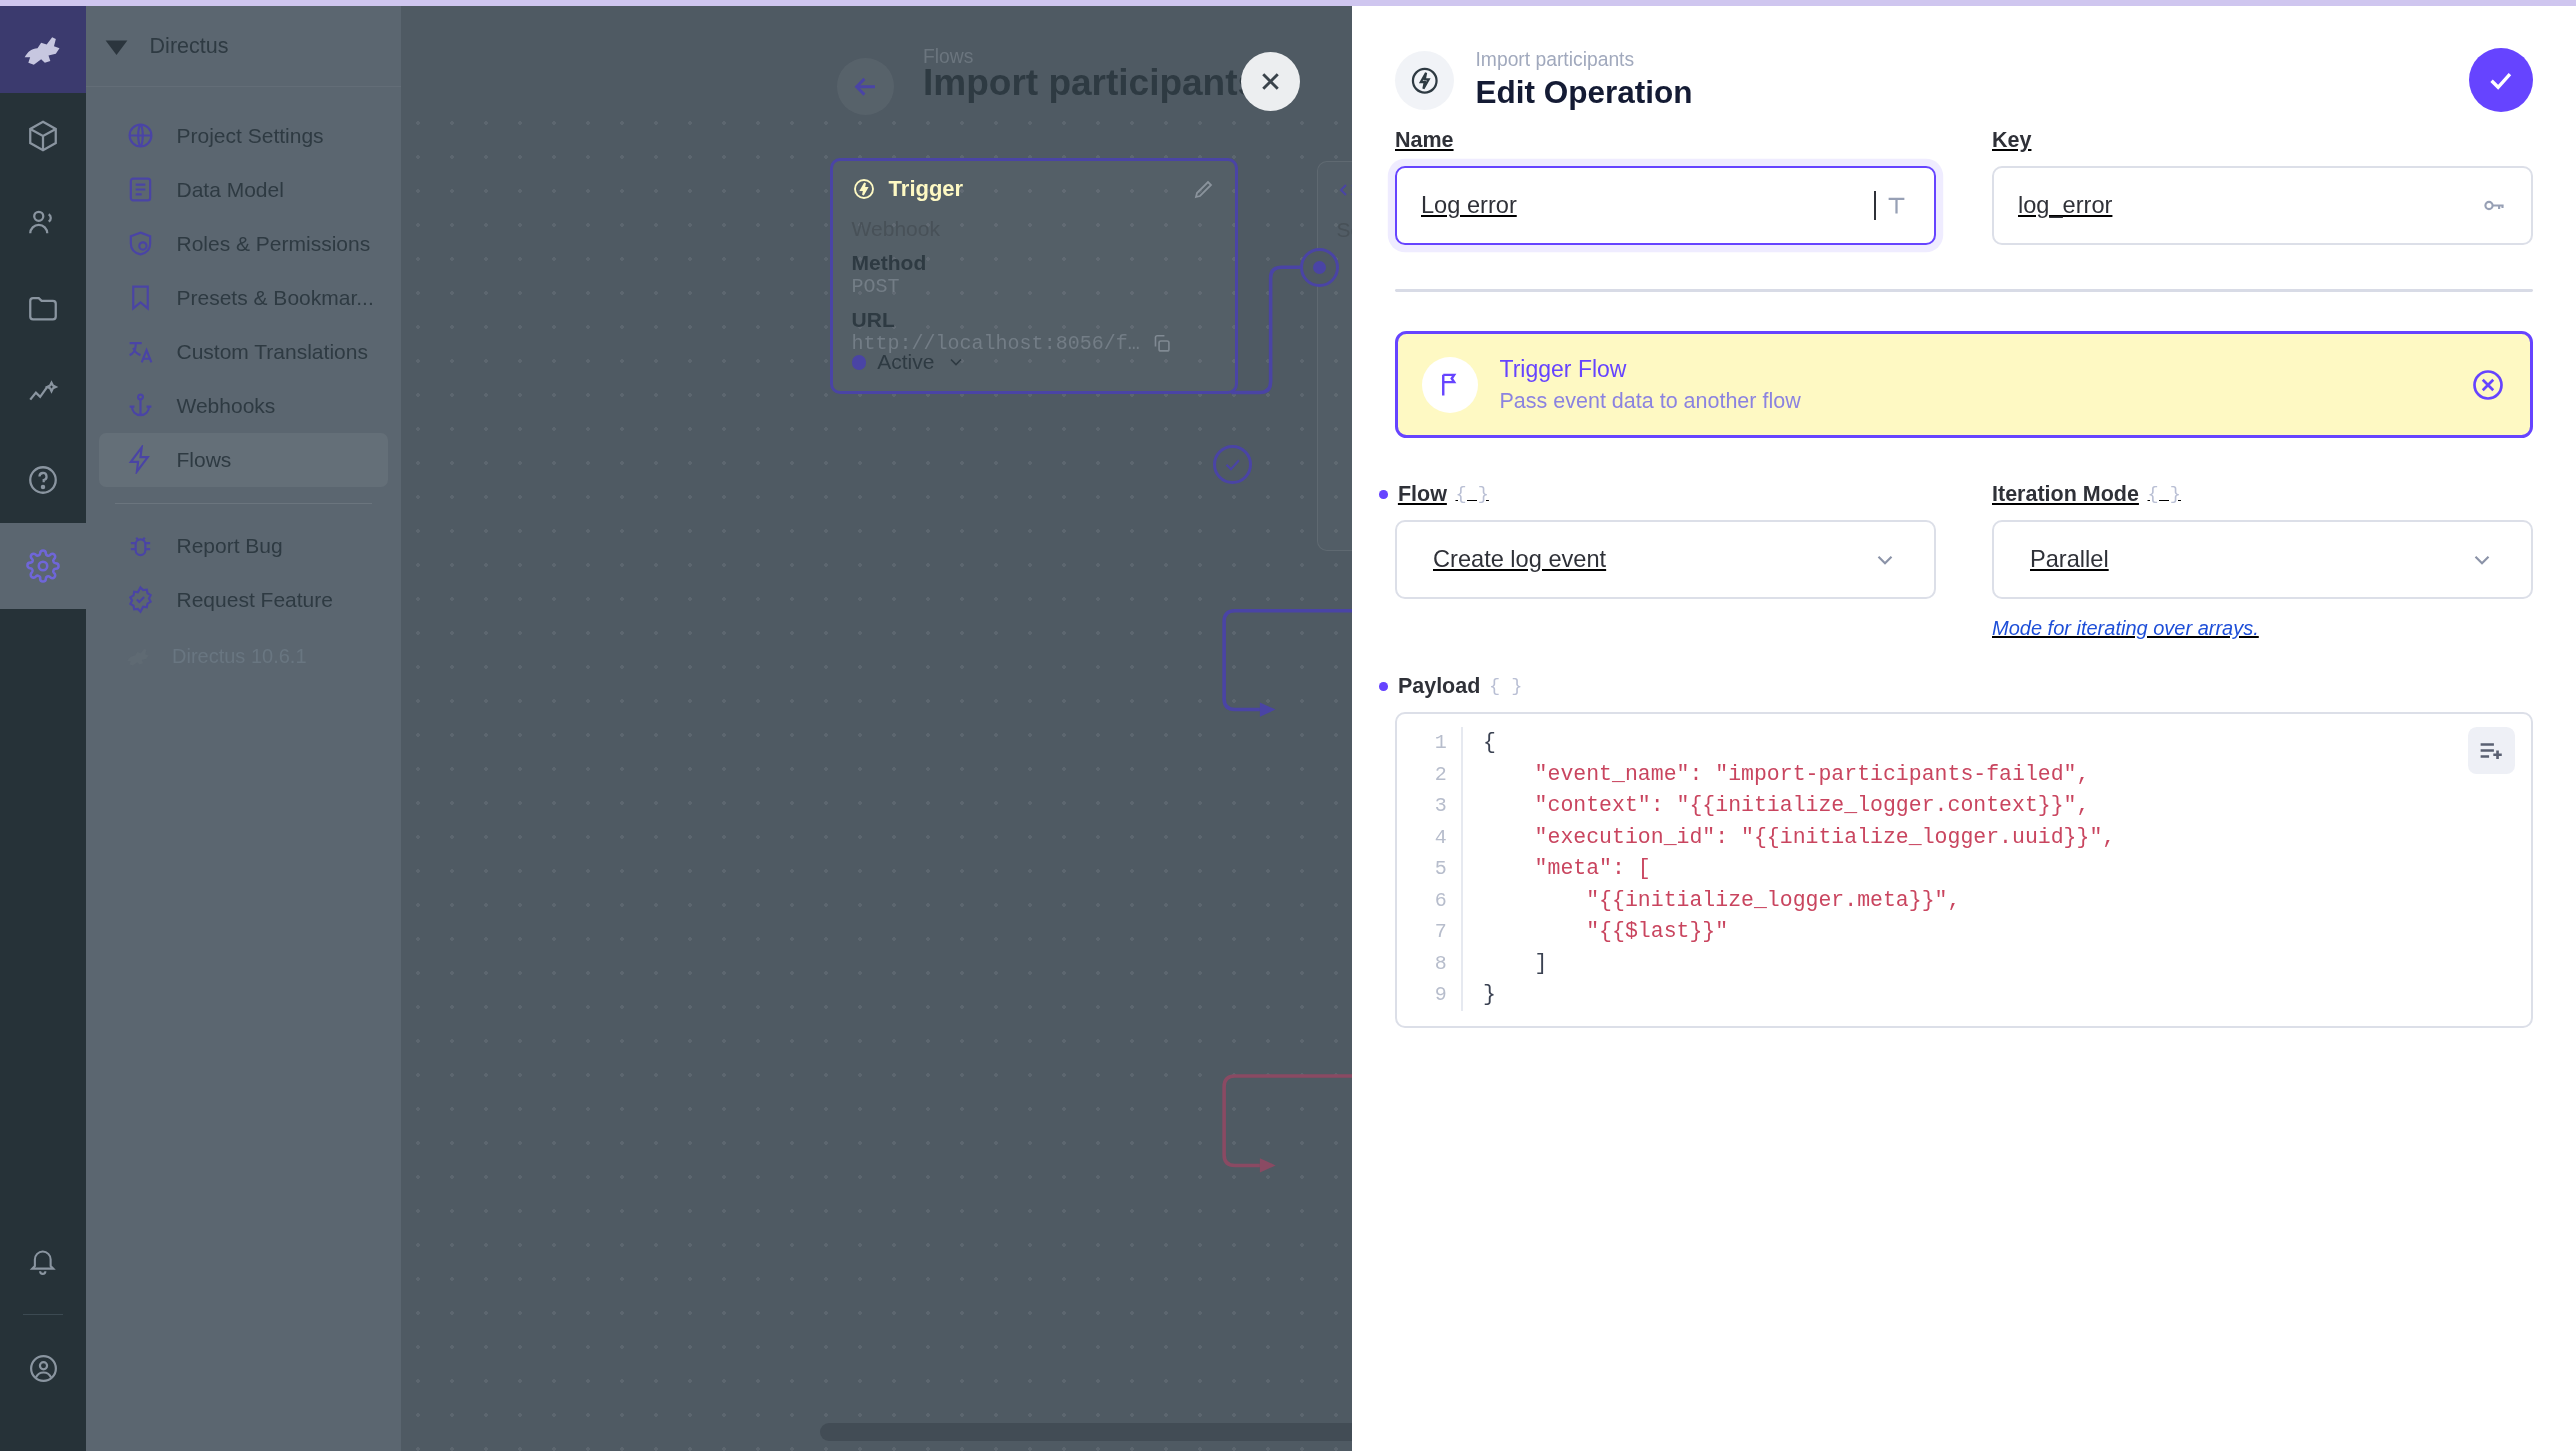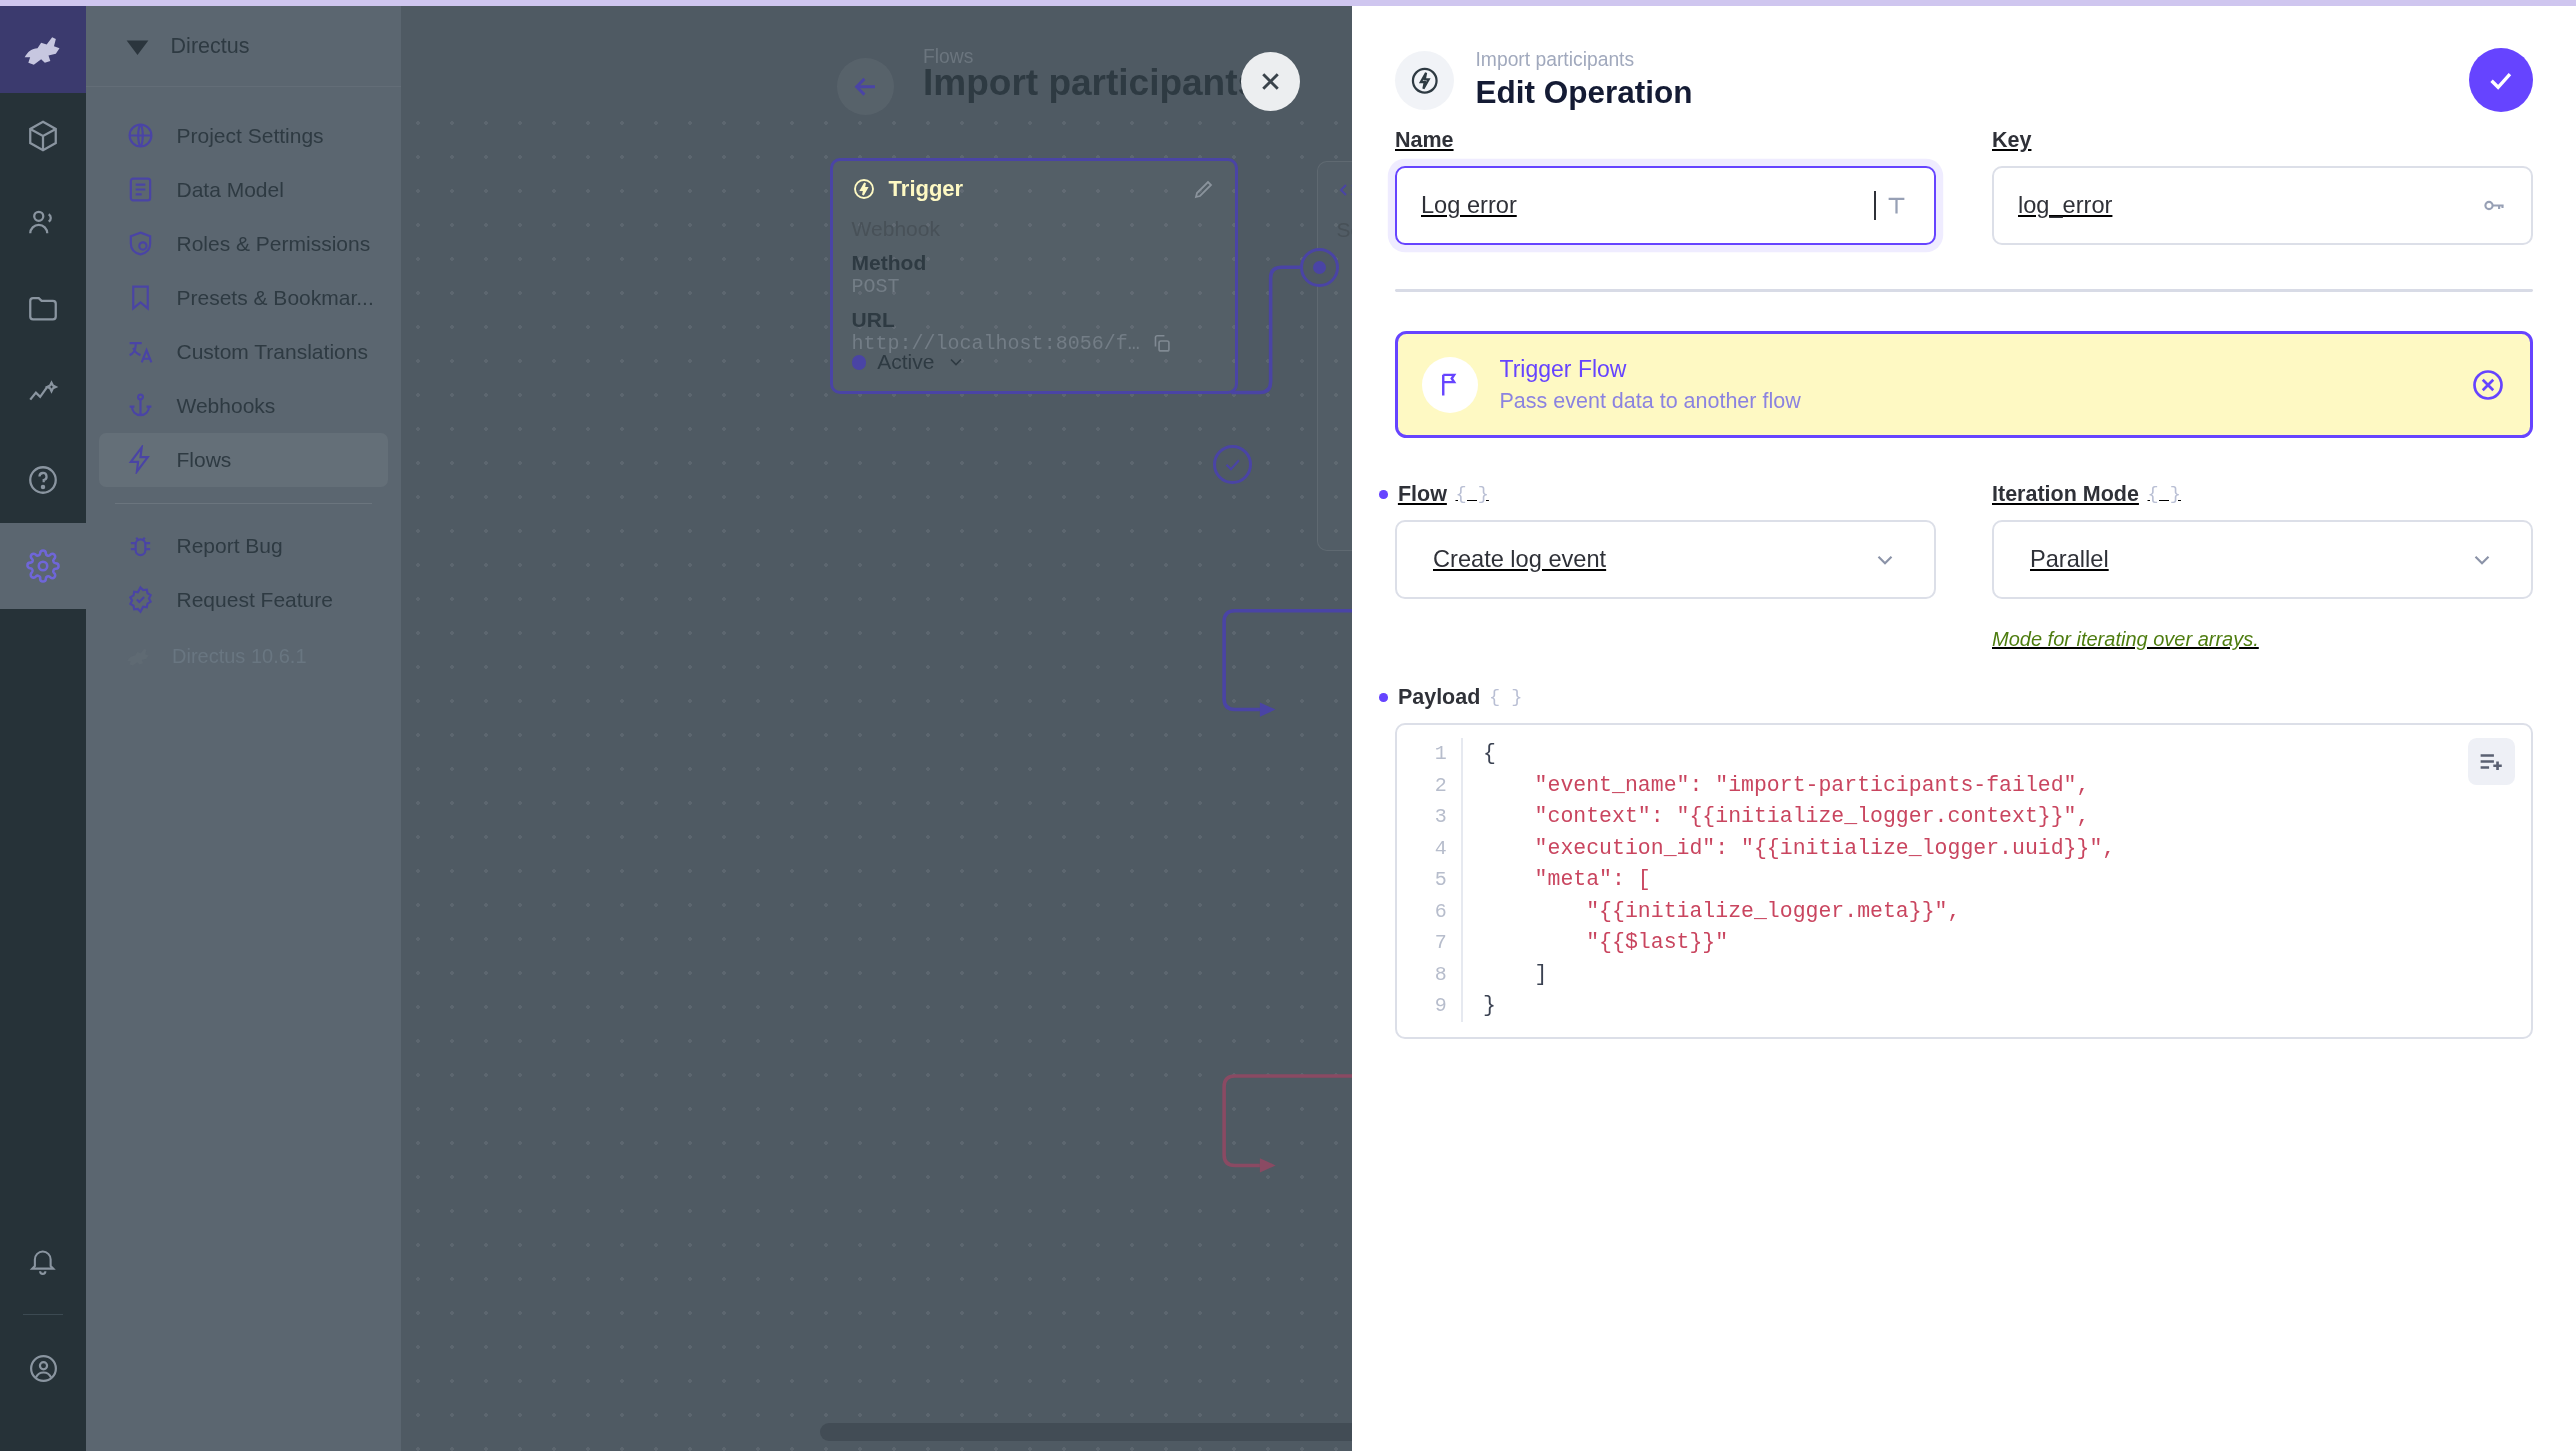--- a/index.html
+++ b/index.html
@@ -36,21 +36,21 @@
   .mb-spacer { flex: 1 1 auto; }
   .mb-bottom { width: 86px; display: flex; flex-direction: column; align-items: center; padding-bottom: 40px; }
   .mb-divider { width: 40px; height: 1.4px; background: #3c4a52; margin: 10px 0; }
 
   
   .navbar {
     position: absolute; left: 86px; top: 6.4px; width: 315px; height: 1445px;
     background: #5b6670;
   }
   .nav-project {
-    height: 81px; display: flex; align-items: center; padding-left: 37px; gap: 18.6px;
+    height: 81px; display: flex; align-items: center; padding-left: 16px; gap: 18.6px;
     border-bottom: 0.7px solid rgba(255,255,255,0.05);
   }
   .nav-project .proj-name { font-size: 21.5px; color: #2e3a42; }
   .nav-list { padding-top: 21.5px; }
   .nav-item {
     height: 54px; display: flex; align-items: center; gap: 20px;
     padding-left: 26px; margin: 0 13px; border-radius: 7.2px;
     color: #2e3a42; font-size: 21px; white-space: nowrap;
   }
   .nav-item.active { background: rgba(255,255,255,0.06); }
@@ -181,21 +181,21 @@
   .opcard .t2 { font-size: 21.5px; color: #8b83e0; }
   .opcard .sp { flex: 1 1 auto; }
   .opcard .rm { color: #6644ff; display: flex; align-items: center; }
 
   .select {
     height: 79px; border-radius: 10px; border: 2.9px solid #dcdfe8; background: #fff;
     display: flex; align-items: center; padding: 0 36px; justify-content: space-between;
     font-size: 23.6px; color: #2f3138;
   }
   .select .chev { color: #8b93a8; }
-  .hint { font-size: 20px; color: #4d7c0f; font-style: italic; margin-top: 29px; }
+  .hint { font-size: 20px; color: #1d4ed8; font-style: italic; margin-top: 18px; }
 
   .editor {
     position: relative; border: 2.9px solid #dcdfe8; border-radius: 10px; background: #fff;
     padding: 13px 0 15.7px 0; overflow: hidden;
   }
   .code-line { display: flex; align-items: flex-start; height: 31.5px; }
   .gutter {
     width: 66px; flex: 0 0 66px; text-align: right; padding-right: 14.3px;
     font-family: "Liberation Mono", monospace; font-size: 20px; color: #b7bdcc;
     border-right: 2.1px solid #e6e9f0; line-height: 31.5px;

